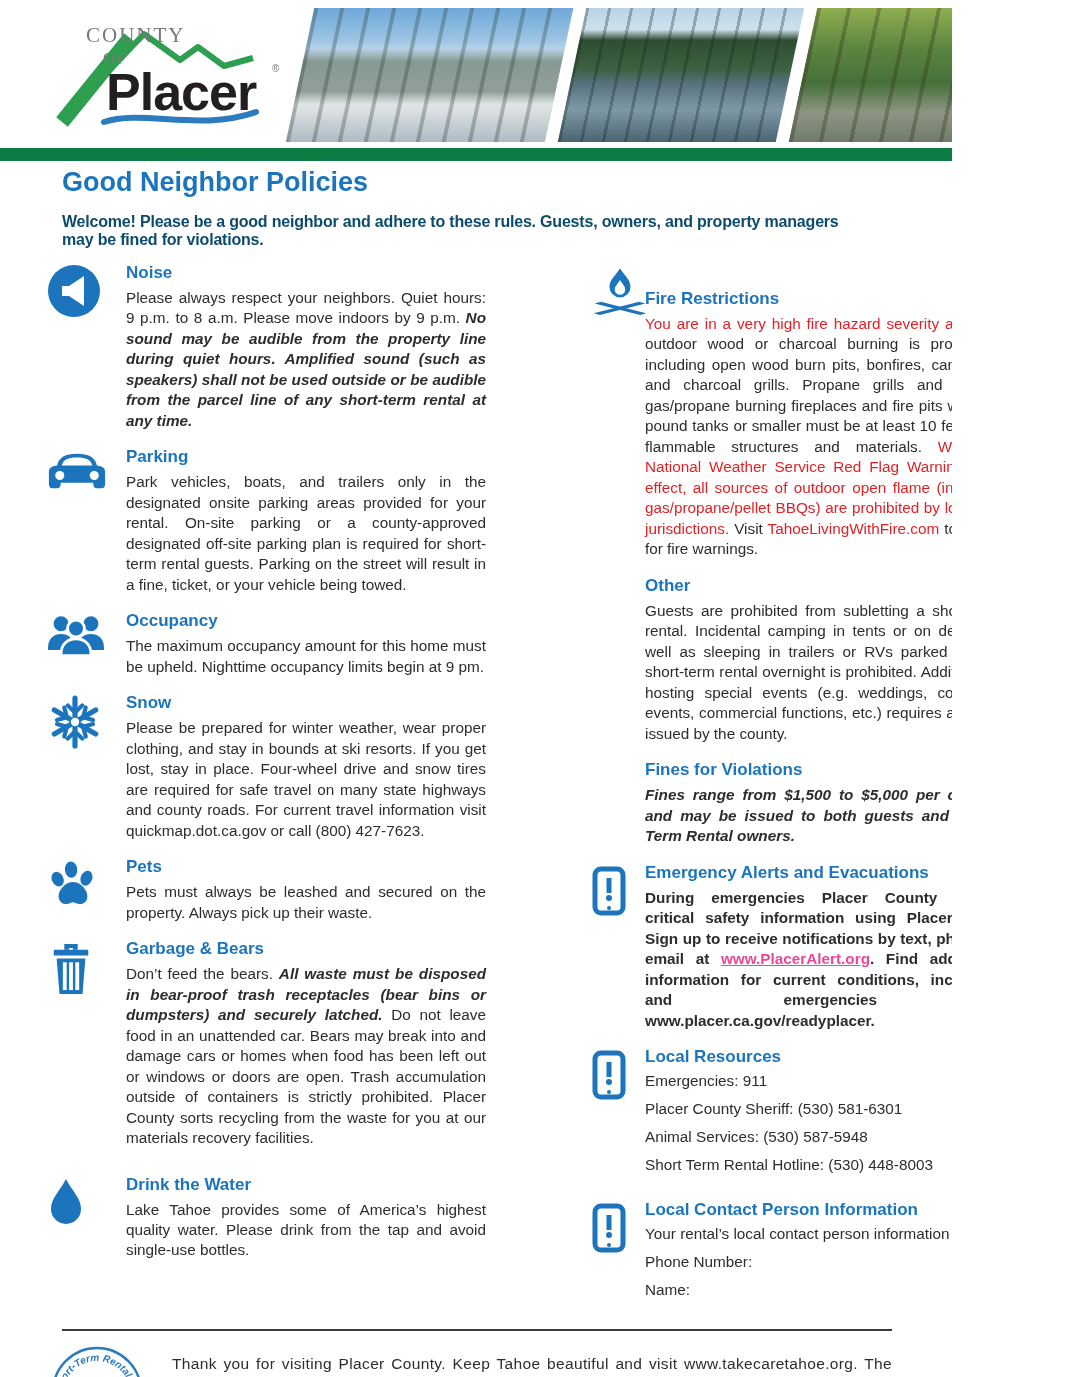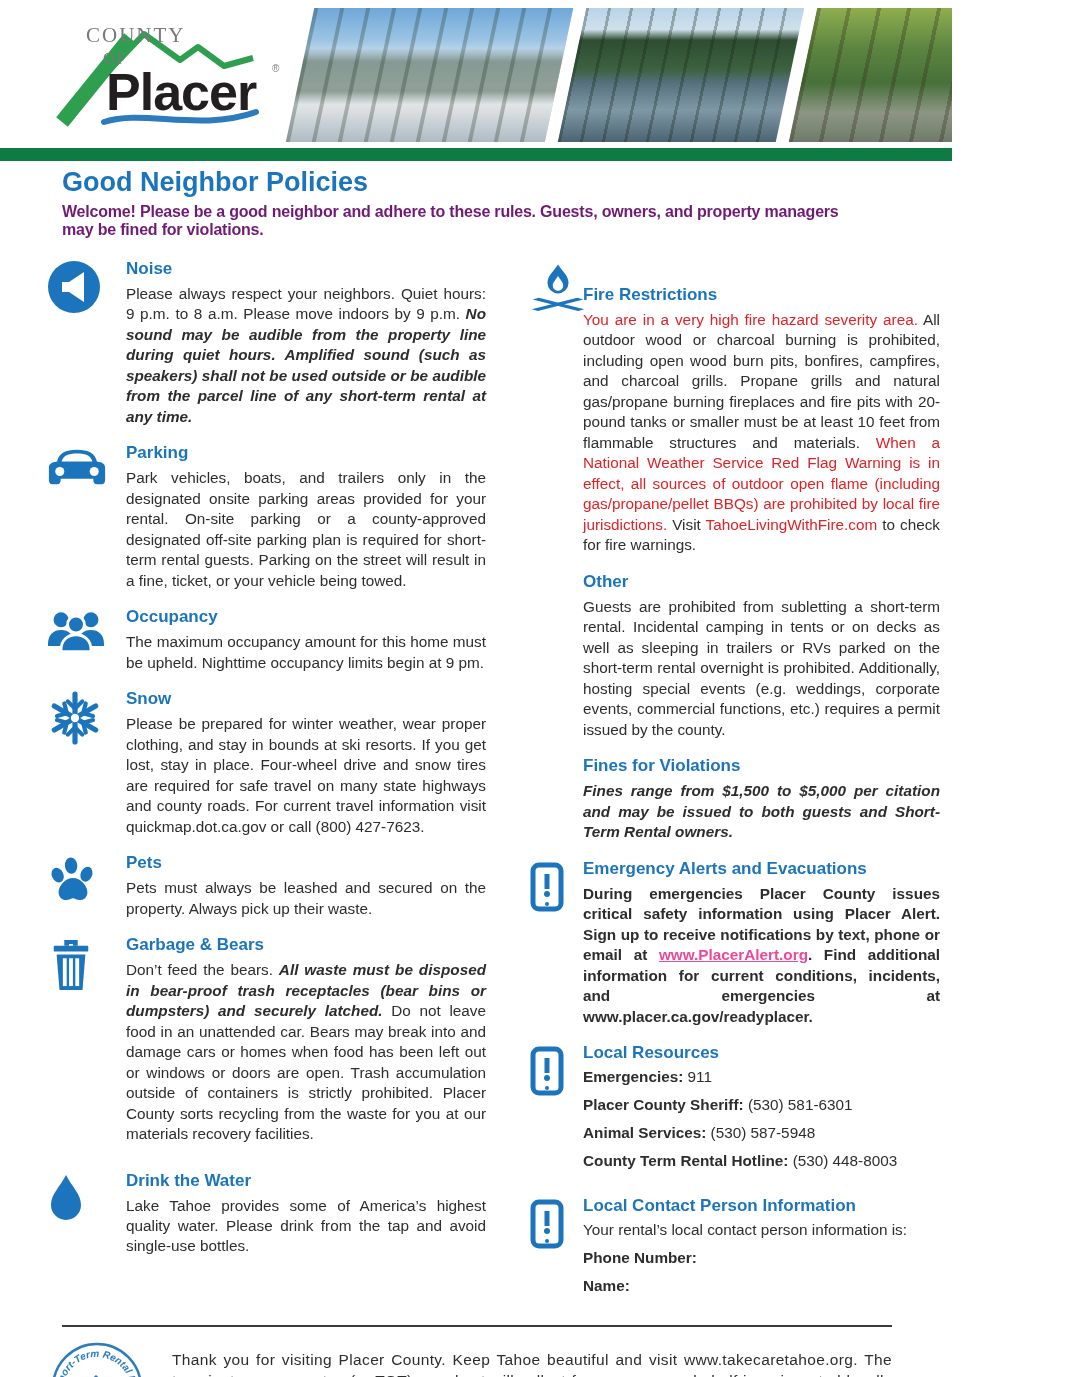--- a/index.html
+++ b/index.html
@@ -19,38 +19,38 @@
   .photo-lake{width:220px;background:
       repeating-linear-gradient(90deg,rgba(20,35,20,.30) 0 3px,rgba(0,0,0,0) 3px 22px),
       linear-gradient(180deg,#b8d4e8 0%,#cfe0ec 16%,#2e4d33 24%,#3d6240 46%,#56707d 56%,#7e98a6 76%,#4b6472 100%);}
   .photo-forest{width:330px;background:
       repeating-linear-gradient(90deg,rgba(50,40,25,.30) 0 4px,rgba(0,0,0,0) 4px 30px),
       linear-gradient(180deg,#8fae4f 0%,#5c8540 30%,#47703a 56%,#8d9684 78%,#6f7b68 100%);}
   .green-band{position:absolute;left:0;right:0;top:148px;height:13px;background:#0E7B44;}
 
   
   .content{padding:0 78px 0 48px;}
-  .title{color:#1C75BC;font-size:27px;font-weight:bold;margin:17px 0 5px 14px;}
-  .welcome{font-size:16px;font-weight:bold;color:#701a75;margin:0 0 4px 14px;letter-spacing:-0.2px;}
+  .title{color:#1C75BC;font-size:27px;font-weight:bold;margin:17px 0 15px 14px;}
+  .welcome{font-size:16px;font-weight:bold;color:#0c4a6e;margin:0 0 4px 14px;letter-spacing:-0.2px;}
 
   
-  .columns{display:grid;grid-template-columns:438px 410px;column-gap:44px;margin-top:20px;}
+  .columns{display:grid;grid-template-columns:438px 410px;column-gap:106px;margin-top:14px;}
   .section{display:grid;grid-template-columns:78px 1fr;margin-bottom:16px;}
   .col-right .section{grid-template-columns:53px 1fr;}
   .icon-cell{padding-top:2px;}
   .heading{font-size:17px;color:#1C75BC;font-weight:bold;margin:0 0 5px 0;}
   .body{font-size:15.3px;line-height:1.34;text-align:justify;margin:0;}
   .bi{font-weight:bold;font-style:italic;}
   .red{color:#E02227;font-weight:normal;}
   .bold{font-weight:bold;}
   .link{color:#ec4899;text-decoration:underline;font-weight:bold;}
   .sec-water{margin-top:26px;}
   .sec-fire .txt{padding-top:26px;}
   .res-line{font-size:15.3px;margin:0 0 10px 0;text-align:left;}
-  .res-line .label{font-weight:bold;}
+  .res-line .label{font-weight:normal;}
   .contact-intro{font-size:15.3px;margin:0 0 10px 0;}
 
   
   .footer{margin-top:4px;padding:0 60px 0 48px;}
   .divider{border-top:2px solid #3a3a3a;margin:0 0 14px 14px;}
   .footer-row{display:flex;gap:28px;align-items:flex-start;padding-left:2px;}
   .seal{flex:0 0 94px;}
   .thanks{font-size:15.5px;line-height:1.38;text-align:justify;letter-spacing:0.35px;
           padding-top:8px;margin:0;width:878px;}
   svg text{font-family:"Liberation Sans",sans-serif;}
@@ -283,21 +283,21 @@
               <rect x="14.5" y="12" width="5" height="15" fill="#1C75BC"></rect>
               <circle cx="17" cy="32" r="3" fill="#1C75BC"></circle>
               <circle cx="17" cy="42" r="2" fill="#1C75BC"></circle>
             </svg>
           </div>
           <div class="txt">
             <h3 class="heading">Local Resources</h3>
             <p class="res-line"><span class="label">Emergencies:</span><span> 911</span></p>
             <p class="res-line"><span class="label">Placer County Sheriff:</span><span> (530) 581-6301</span></p>
             <p class="res-line"><span class="label">Animal Services:</span><span> (530) 587-5948</span></p>
-            <p class="res-line"><span class="label">County Term Rental Hotline:</span><span> (530) 448-8003</span></p>
+            <p class="res-line"><span class="label">Short Term Rental Hotline:</span><span> (530) 448-8003</span></p>
           </div>
         </div>
 
         <div class="section">
           <div class="icon-cell">
             <svg width="34" height="52" viewBox="0 0 34 50">
               <rect x="3" y="3" width="28" height="44" rx="6" fill="none" stroke="#1C75BC" stroke-width="5"></rect>
               <rect x="14.5" y="12" width="5" height="15" fill="#1C75BC"></rect>
               <circle cx="17" cy="32" r="3" fill="#1C75BC"></circle>
               <circle cx="17" cy="42" r="2" fill="#1C75BC"></circle>

